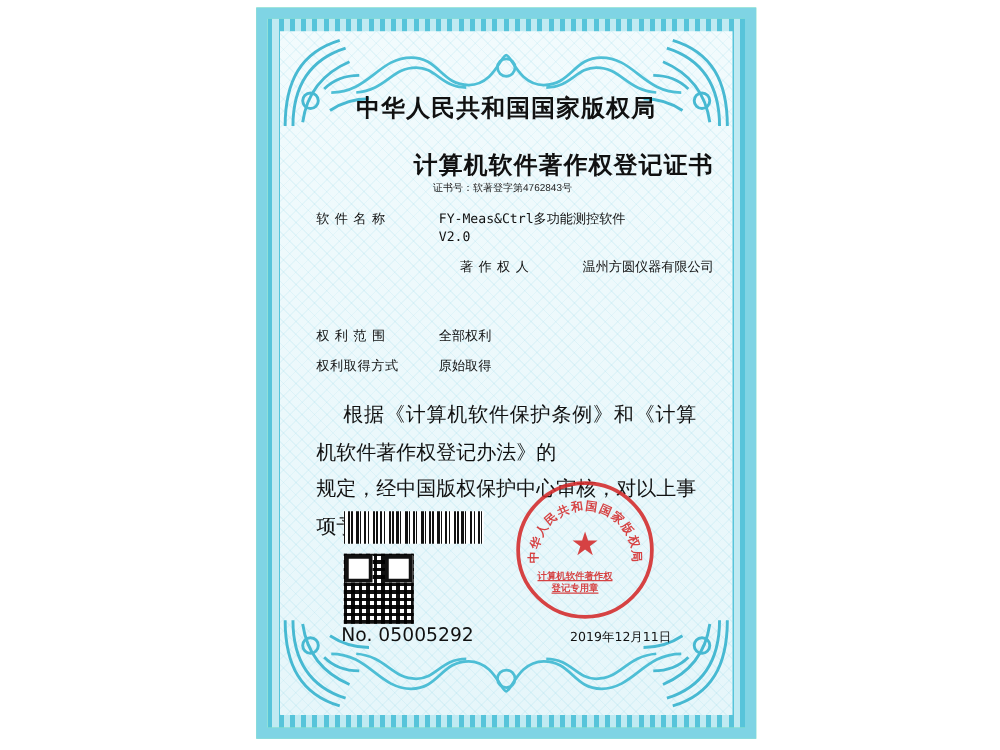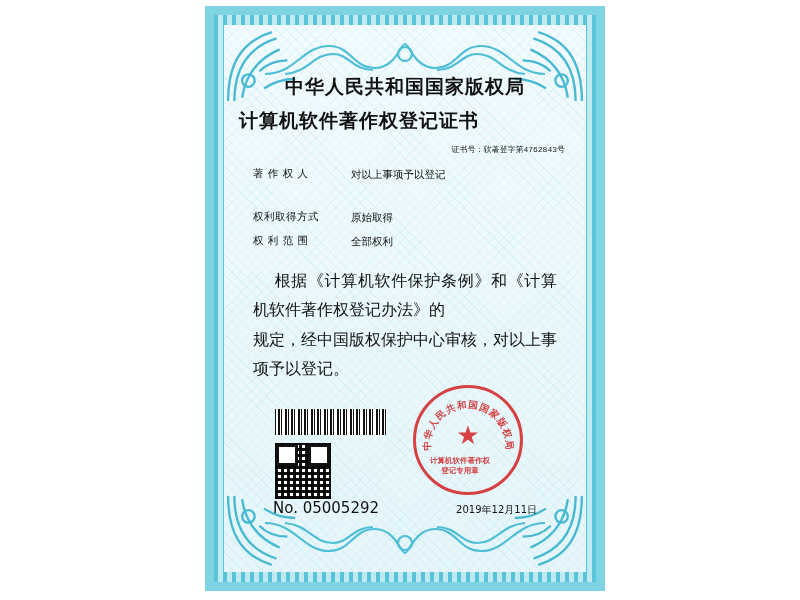--- a/index.html
+++ b/index.html
@@ -105,35 +105,34 @@
   .title-main {
     text-align: center;
     font-family: "DejaVu Sans", sans-serif;
     font-size: 19px;
     font-weight: bold;
     color: #111111;
     letter-spacing: 1px;
     margin-top: 16px;
   }
   .title-sub {
-    text-align: left;
+    text-align: right;
     font-family: "DejaVu Sans", sans-serif;
     font-size: 19px;
     font-weight: bold;
     color: #111111;
     letter-spacing: 1px;
-    margin-top: 8px;
+    margin-top: 19px;
   }
 
   .reg-no {
-    text-align: right;
-    font-family: Liberation Mono, monospace;
+    text-align: center;
+    font-family: Liberation Sans, sans-serif;
     font-size: 8px;
     color: #222;
-    margin-top: 10px;
     padding-right: 6px;
   }
 
   .fields {
     margin-top: 12px;
     padding-left: 14px;
   }
   .field-row {
     display: flex;
     align-items: flex-start;
@@ -149,21 +148,21 @@
     letter-spacing: 0.5px;
   }
   .field-value {
     font-family: "DejaVu Sans Mono", monospace;
     font-size: 10.5px;
     color: #111;
     padding-left: 6px;
     white-space: pre-line;
     line-height: 1.45;
   }
-  .field-row.tight { margin-bottom: 14px; }
+  .field-row.tight { margin-bottom: 25px; justify-content: flex-end; }
   .gap-big { height: 14px; }
 
   .paragraph {
     margin-top: 16px;
     padding: 0 14px 0 14px;
     font-family: "DejaVu Sans", sans-serif;
     font-size: 16px;
     line-height: 1.85;
     color: #111;
     text-align: justify;
@@ -244,20 +243,21 @@
     position: absolute;
     left: 0;
     right: 16px;
     bottom: 16px;
     text-align: center;
     font-family: "DejaVu Sans", sans-serif;
     font-size: 7.5px;
     line-height: 10px;
     color: #d42a2a;
     font-weight: bold;
+    text-decoration: underline;
   }
 
   .issue-date {
     position: absolute;
     right: 34px;
     bottom: 34px;
     font-family: "DejaVu Sans", sans-serif;
     font-size: 10px;
     color: #111;
   }
@@ -336,32 +336,37 @@
     <div class="content">
 
       <div class="title-main">中华人民共和国国家版权局</div>
       <div class="title-sub">计算机软件著作权登记证书</div>
 
       <div class="reg-no">
         <span>证书号：</span><span>软著登字第4762843号</span>
       </div>
 
       <div class="fields">
+        <div class="field-row">
+          <div class="field-label">软 件 名 称</div>
+          <div class="field-value">FY-Meas&amp;Ctrl多功能测控软件
+V2.0</div>
+        </div>
         <div class="field-row tight">
           <div class="field-label">著 作 权 人</div>
-          <div class="field-value">对以上事项予以登记</div>
+          <div class="field-value">温州方圆仪器有限公司</div>
         </div>
         <div class="gap-big"></div>
         <div class="field-row">
+          <div class="field-label">权 利 范 围</div>
+          <div class="field-value">全部权利</div>
+        </div>
+        <div class="field-row">
           <div class="field-label">权利取得方式</div>
           <div class="field-value">原始取得</div>
-        </div>
-        <div class="field-row">
-          <div class="field-label">权 利 范 围</div>
-          <div class="field-value">全部权利</div>
         </div>
       </div>
 
       <div class="paragraph">
         <span class="indent"></span><span>根据《计算机软件保护条例》和《计算机软件著作权登记办法》的</span><br>
         <span>规定，经中国版权保护中心审核，对以上事项予以登记。</span>
       </div>
 
       <div class="codes">
         <div class="barcode"></div>

